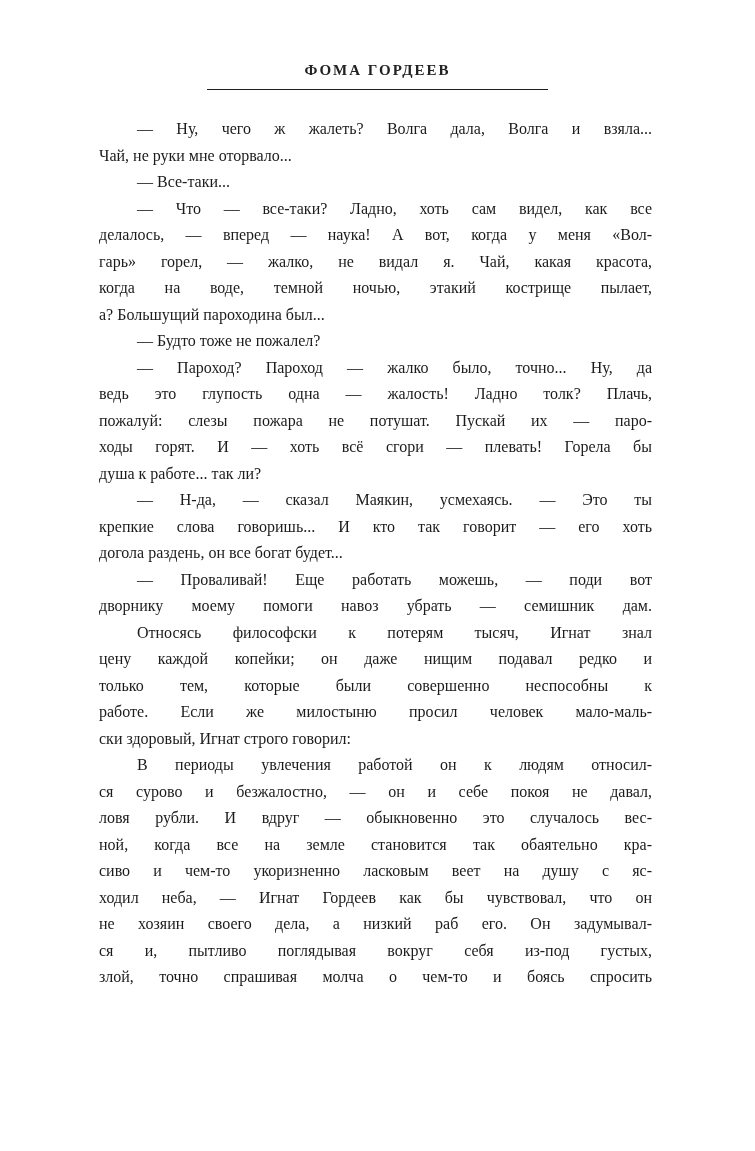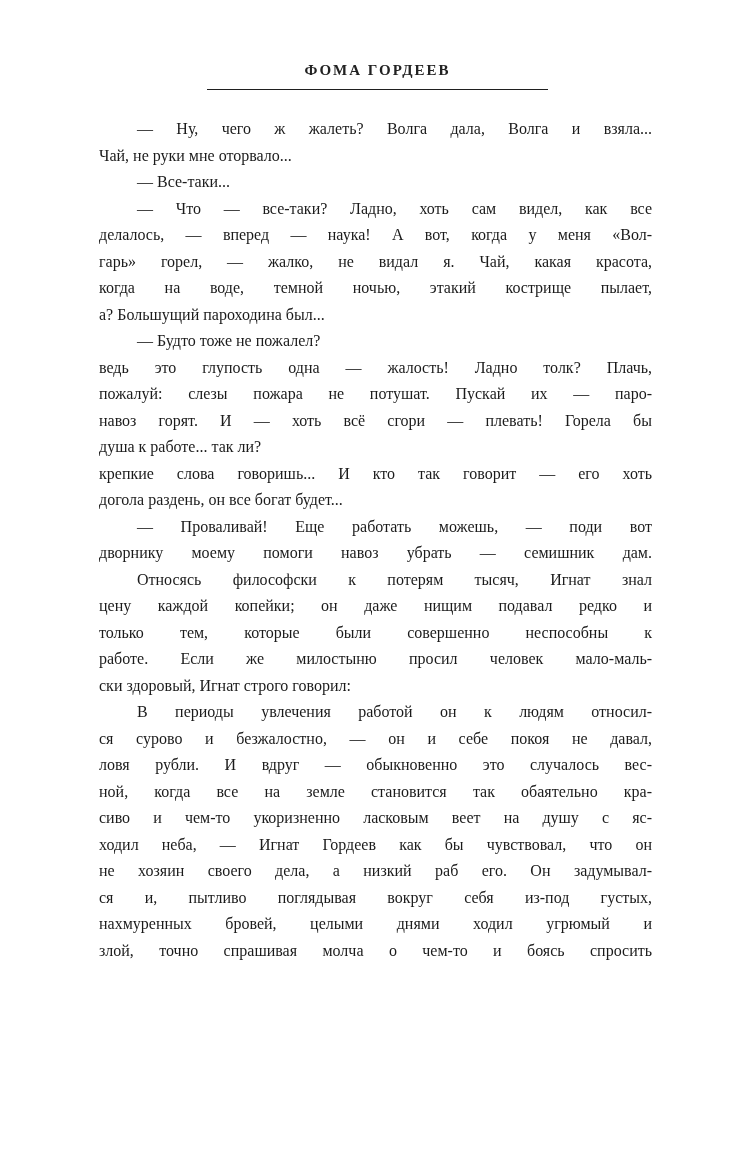--- a/index.html
+++ b/index.html
@@ -93,26 +93,28 @@
         <div class="line indent">— Что — все-таки? Ладно, хоть сам видел, как все</div>
         <div class="line">делалось, — вперед — наука! А вот, когда у меня «Вол-</div>
         <div class="line">гарь» горел, — жалко, не видал я. Чай, какая красота,</div>
         <div class="line">когда на воде, темной ночью, этакий кострище пылает,</div>
         <div class="line last">а? Большущий пароходина был...</div>
       </div>
       <div class="para">
         <div class="line indent last">— Будто тоже не пожалел?</div>
       </div>
       <div class="para">
+        <div class="line indent">— Пароход? Пароход — жалко было, точно... Ну, да</div>
         <div class="line">ведь это глупость одна — жалость! Ладно толк? Плачь,</div>
         <div class="line">пожалуй: слезы пожара не потушат. Пускай их — паро-</div>
-        <div class="line">навоз горят. И — хоть всё сгори — плевать! Горела бы</div>
+        <div class="line">ходы горят. И — хоть всё сгори — плевать! Горела бы</div>
         <div class="line last">душа к работе... так ли?</div>
       </div>
       <div class="para">
+        <div class="line indent">— Н-да, — сказал Маякин, усмехаясь. — Это ты</div>
         <div class="line">крепкие слова говоришь... И кто так говорит — его хоть</div>
         <div class="line last">догола раздень, он все богат будет...</div>
       </div>
       <div class="para">
         <div class="line indent">— Проваливай! Еще работать можешь, — поди вот</div>
         <div class="line">дворнику моему помоги навоз убрать — семишник дам.</div>
       </div>
       <div class="para">
         <div class="line indent">Относясь философски к потерям тысяч, Игнат знал</div>
         <div class="line">цену каждой копейки; он даже нищим подавал редко и</div>
@@ -122,20 +124,19 @@
       </div>
       <div class="para">
         <div class="line indent">В периоды увлечения работой он к людям относил-</div>
         <div class="line">ся сурово и безжалостно, — он и себе покоя не давал,</div>
         <div class="line">ловя рубли. И вдруг — обыкновенно это случалось вес-</div>
         <div class="line">ной, когда все на земле становится так обаятельно кра-</div>
         <div class="line">сиво и чем-то укоризненно ласковым веет на душу с яс-</div>
         <div class="line">ходил неба, — Игнат Гордеев как бы чувствовал, что он</div>
         <div class="line">не хозяин своего дела, а низкий раб его. Он задумывал-</div>
         <div class="line">ся и, пытливо поглядывая вокруг себя из-под густых,</div>
-        <div class="line">нахмуренных бровей, целыми днями ходил угрюмый и</div>
         <div class="line">злой, точно спрашивая молча о чем-то и боясь спросить</div>
       </div>
     </div>
 
   <div class="page-num">9</div>
 
 </div>
 
 </body></html>

